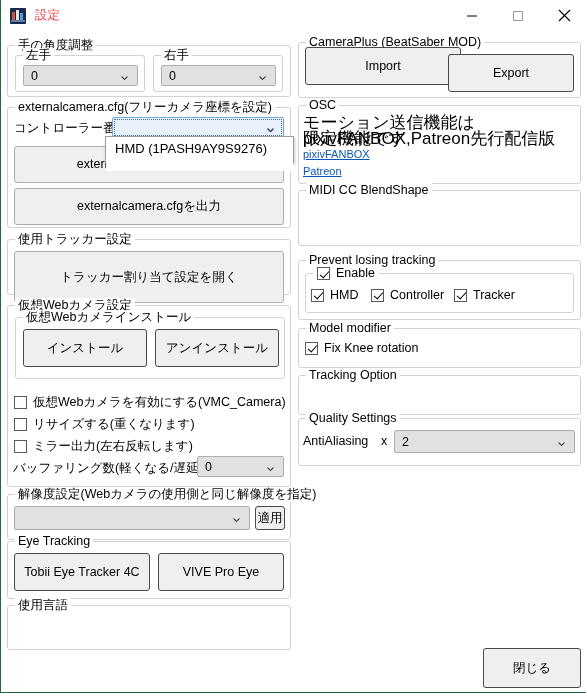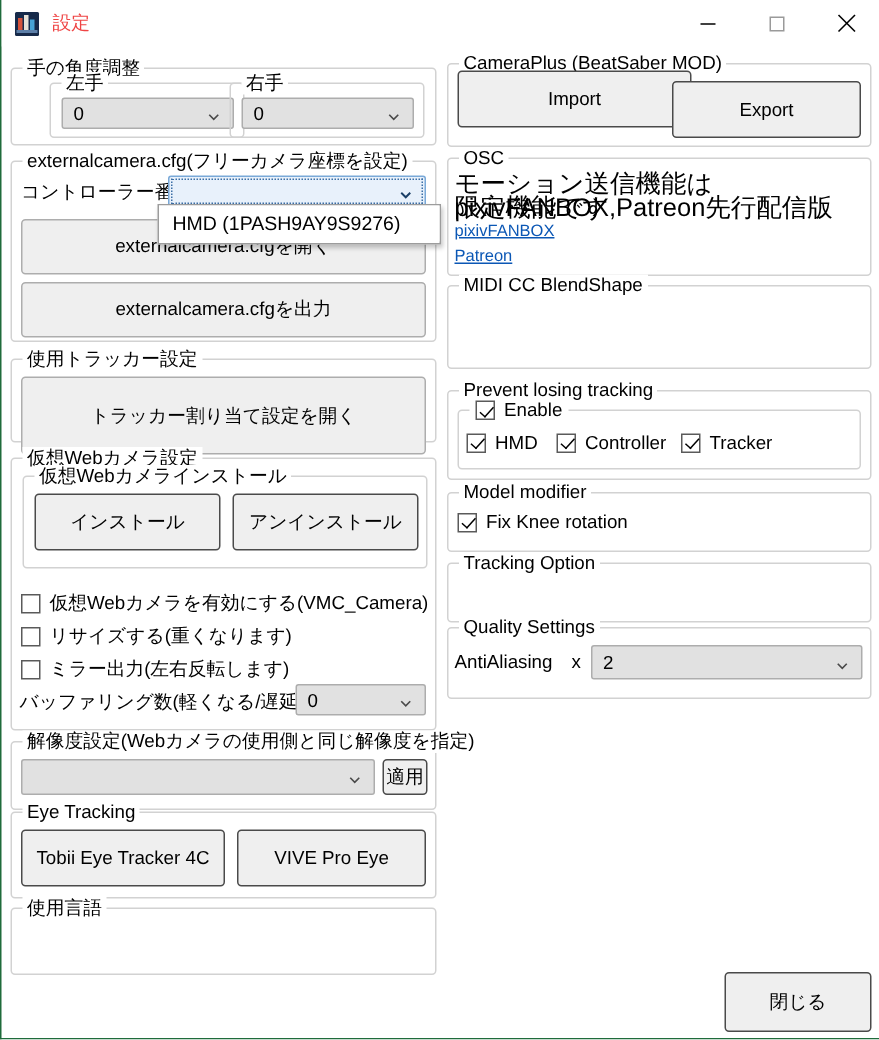--- a/index.html
+++ b/index.html
@@ -142,21 +142,21 @@
     position: absolute;
     box-sizing: border-box;
     background: #ffffff;
     border: 1px solid #9c9c9c;
     z-index: 40;
     box-shadow: 1px 2px 3px rgba(0,0,0,0.22);
   }
   .droplist .opt {
     font-size: 13px;
     color: #000;
-    padding: 3px 0 3px 9px;
+    padding: 3px 0 13px 9px;
     white-space: nowrap;
     line-height: 18px;
   }
   .droplist .opt.sel { background: #ffffff; }
 
   .cb-row {
     position: absolute;
     display: flex;
     align-items: center;
     font-size: 12.5px;
@@ -232,21 +232,21 @@
         <svg width="13" height="13" viewBox="0 0 13 13">
             <line x1="1" y1="1" x2="12" y2="12" stroke="#000" stroke-width="1.1"></line>
             <line x1="12" y1="1" x2="1" y2="12" stroke="#000" stroke-width="1.1"></line>
           </svg>
       </div>
     </div>
   </div>
 
   <div class="gb" style="left:6px; top:45px; width:284px; height:52px;">
     <div class="gb-title">手の角度調整</div>
-    <div class="gb" style="left:25px; top:9px; width:130px; height:37px;">
+    <div class="gb" style="left:7px; top:9px; width:130px; height:37px;">
       <div class="gb-title">左手</div>
       <div class="combo" style="left:7px; top:9px; width:115px; height:21px;">
         <span>0</span>
         <span class="arrow">
           <svg width="9" height="9" viewBox="0 0 9 9">
               <path d="M1.5 3 L4.5 6 L7.5 3" fill="none" stroke="#4a4a4a" stroke-width="1.1"></path>
             </svg>
         </span>
       </div>
     </div>

